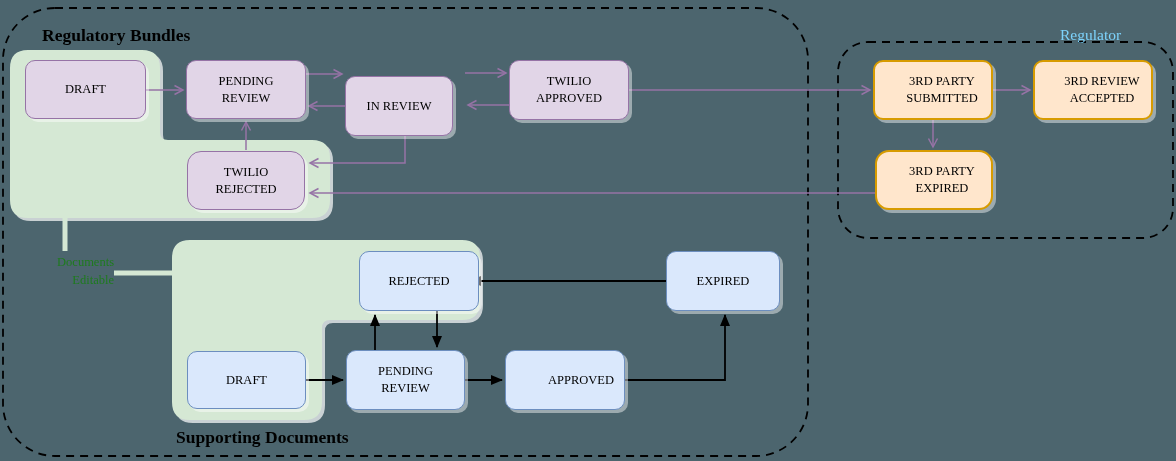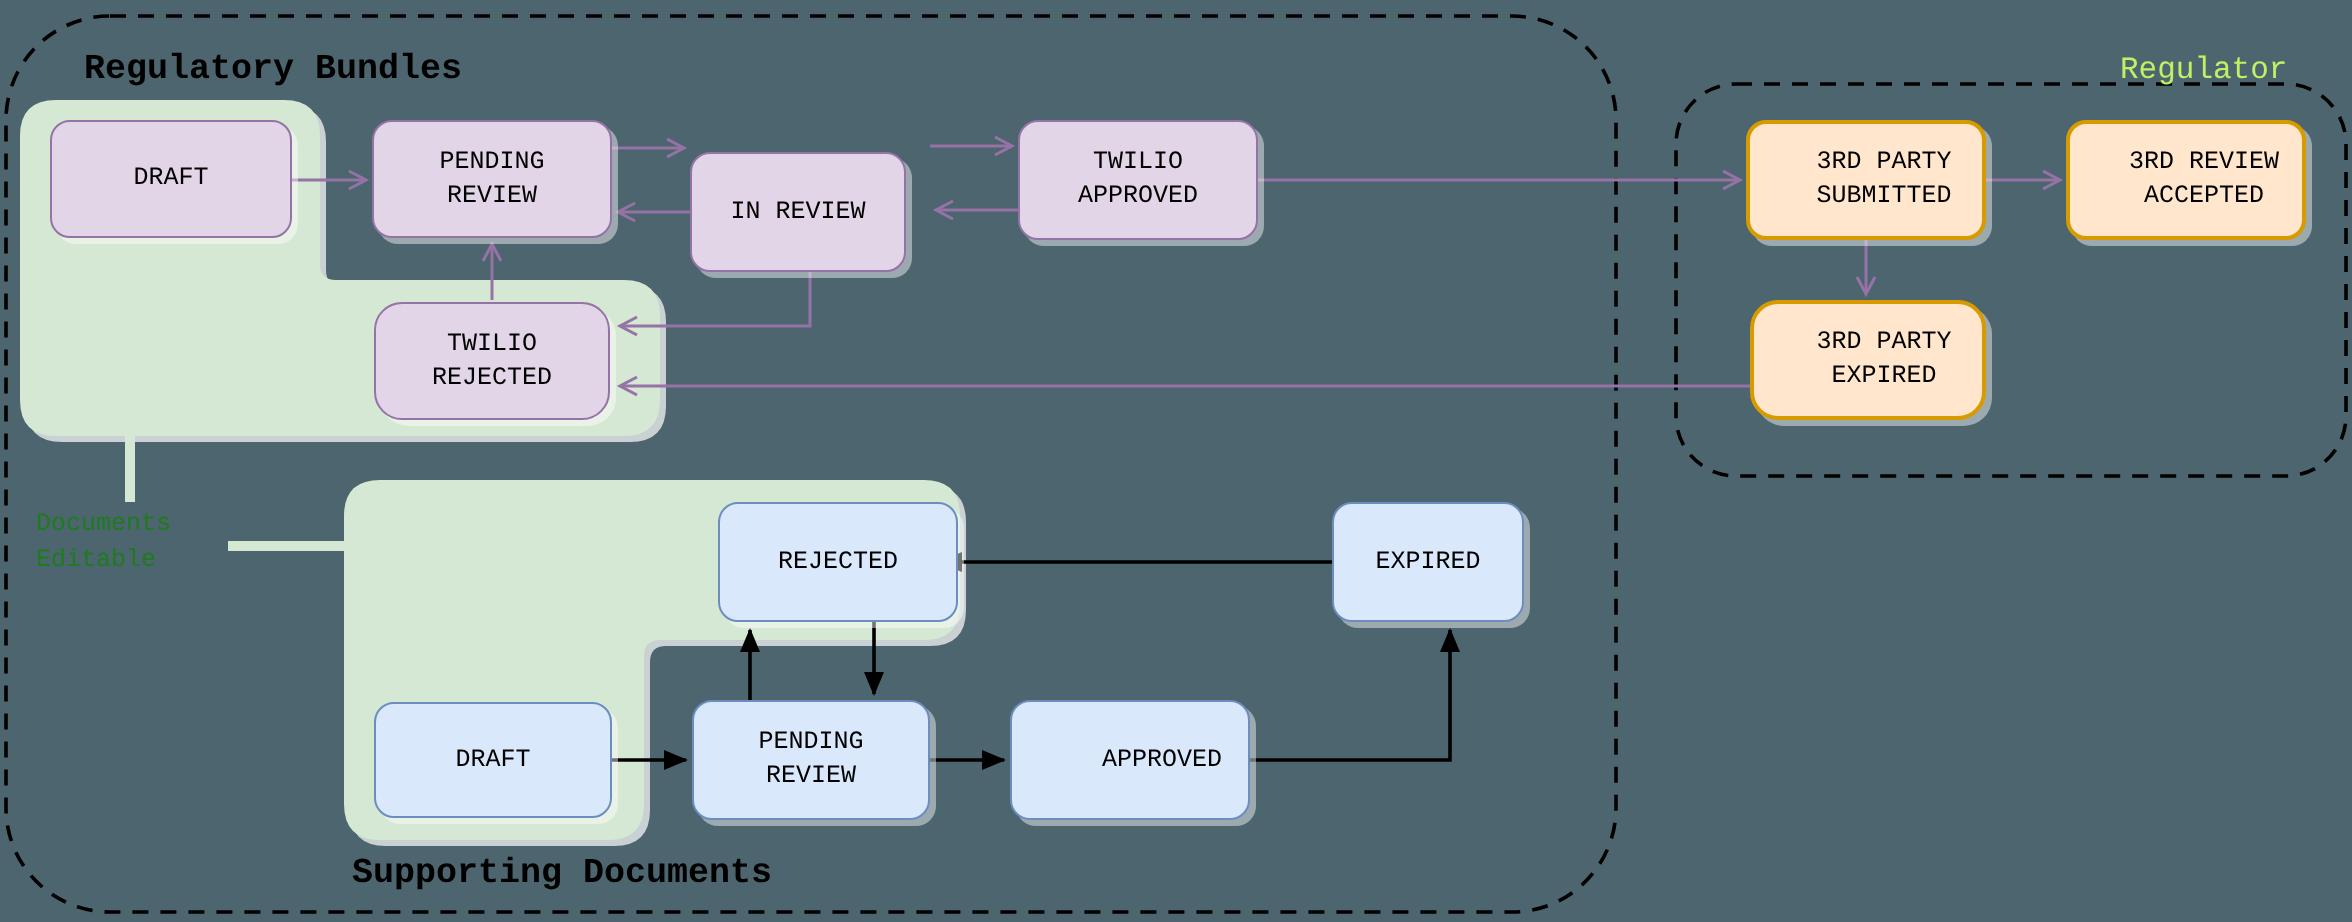--- a/index.html
+++ b/index.html
@@ -1,28 +1,28 @@
 <!DOCTYPE html>
 <html><head>
 <meta charset="utf-8">
 <style>
   html,body{margin:0;padding:0;background:#4c656e;}
   #stage{position:relative;width:1176px;height:461px;background:#4c656e;overflow:hidden;
-         font-family:Liberation Mono, monospace;}
+         font-family:Liberation Serif, serif;}
   #diagram-svg{position:absolute;left:0;top:0;width:1176px;height:461px;}
   .state{position:absolute;display:flex;align-items:center;justify-content:center;
          box-sizing:border-box;text-align:center;font-size:12.5px;color:#000;
          border-radius:10px;box-shadow:3px 3px 0 rgba(255,255,255,0.45);}
   .state span{max-width:98px;line-height:1.35;}
   .purple{background:#e1d5e7;border:1.5px solid #9673a6;}
   .blue{background:#dae8fc;border:1.5px solid #6c8ebf;}
   .orange{background:#ffe6cc;border:2px solid #d79b00;justify-content:flex-end;}
   .group-title{position:absolute;font-weight:700;font-size:17.5px;color:#000;white-space:nowrap;}
-  .regulator-title{position:absolute;font-size:15.5px;color:#bef264;white-space:nowrap;}
-  .editable-label{position:absolute;left:18px;top:253px;width:96px;text-align:left;
+  .regulator-title{position:absolute;font-size:15.5px;color:#7dd3fc;white-space:nowrap;}
+  .editable-label{position:absolute;left:18px;top:253px;width:96px;text-align:right;
                   color:#1e7b1e;font-size:12.5px;line-height:1.45;white-space:pre-line;}
 </style>
 </head>
 <body>
 
 <div id="stage">
 
   <svg id="diagram-svg" viewBox="0 0 1176 461">
     <defs>
       <marker id="mOpenPurple" markerUnits="userSpaceOnUse" markerWidth="14" markerHeight="14" refX="11" refY="7" orient="auto">
@@ -102,21 +102,21 @@
   <div class="state orange" style="left:1033px;top:60px;width:120px;height:60px;">
     <span>3RD REVIEW ACCEPTED</span>
     </div>
   <div class="state orange" style="left:875px;top:150px;width:118px;height:60px;border-radius:14px;">
     <span>3RD PARTY EXPIRED</span>
     </div>
 
   <div class="state blue" style="left:359px;top:251px;width:120px;height:60px;">
     <span>REJECTED</span>
     </div>
-  <div class="state blue" style="left:666px;top:251px;width:96px;height:60px;">
+  <div class="state blue" style="left:666px;top:251px;width:114px;height:60px;">
     <span>EXPIRED</span>
     </div>
   <div class="state blue" style="left:187px;top:351px;width:119px;height:58px;">
     <span>DRAFT</span>
     </div>
   <div class="state blue" style="left:346px;top:350px;width:119px;height:60px;">
     <span>PENDING REVIEW</span>
     </div>
   <div class="state blue" style="left:505px;top:350px;width:120px;height:60px;padding-left:32px;">
     <span>APPROVED</span>

